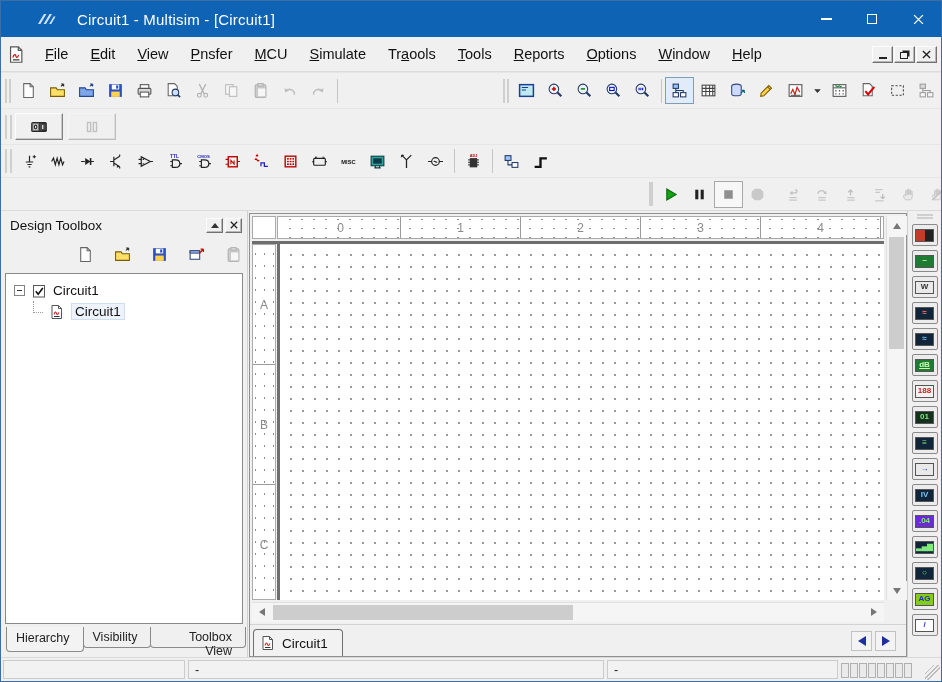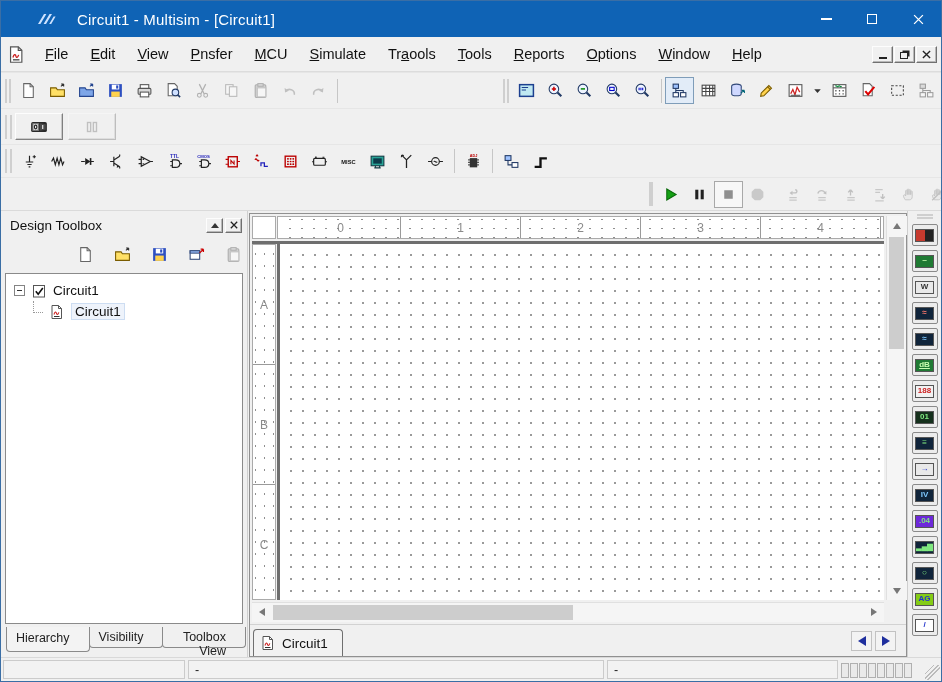--- a/index.html
+++ b/index.html
@@ -60,21 +60,21 @@
   .dtb-tools .tbtn{width:24px;height:24px;}
   .dtb-tree{flex:1;background:#fff;border:1px solid #8a8a8a;margin:2px 2px 0 2px;padding-top:6px;font-size:13.5px;overflow:hidden;}
   .trow{display:flex;align-items:center;height:21px;padding-left:8px;gap:6px;color:#111;}
   .expander{width:11px;height:11px;border:1px solid #848484;background:#fff;position:relative;flex:0 0 auto;}
   .expander::after{content:"";position:absolute;left:2px;top:4px;width:5px;height:1px;background:#333;}
   .tree-ico{width:16px;height:16px;flex:0 0 auto;}
   .tchild{padding-left:27px;}
   .conn{width:10px;height:12px;border-left:1px dotted #999;border-bottom:1px dotted #999;margin-top:-10px;flex:0 0 auto;}
   .sel{background:#eef3fb;border:1px solid #cdddf2;padding:0 3px;}
   .dtb-tabs{height:27px;display:flex;align-items:flex-start;padding-left:3px;margin-top:3px;}
-  .btab{font-size:12.5px;color:#222;background:#f0f0f0;border:1px solid #8a8a8a;border-top:none;border-radius:0 0 4px 4px;padding:3px 19px 4px 9px;margin-right:-1px;height:21px;}
+  .btab{font-size:12.5px;color:#222;background:#f0f0f0;border:1px solid #8a8a8a;border-top:none;border-radius:0 0 4px 4px;padding:3px 13px 4px 9px;margin-right:-1px;height:21px;}
   .btab.active{height:25px;padding-top:4px;background:#f3f3f3;position:relative;z-index:2;}
 
   
   .canvas-wrap{flex:1;position:relative;background:#f0f0f0;border:1px solid #909090;margin:2px 0 0 1px;}
   .corner{position:absolute;left:2px;top:2px;width:24px;height:23px;background:#fff;border:1px solid #aaa;}
   .hruler{position:absolute;left:27px;top:2px;right:22px;height:23px;background:#fff;border:1px solid #aaa;display:flex;padding-left:3px;overflow:hidden;}
   .hseg{width:120px;flex:0 0 120px;display:flex;align-items:center;justify-content:center;border-right:1px solid #9a9a9a;color:#8a8a8a;font-size:12px;
         background-image:radial-gradient(circle,#8f8f8f .8px,transparent 1px);background-size:12px 9px;background-position:3px 7px;}
   .sheet-h{position:absolute;left:2px;top:27px;right:22px;height:3px;background:#6e6e6e;}
   .vruler{position:absolute;left:2px;top:30px;width:24px;bottom:56px;background:#fff;border:1px solid #aaa;display:flex;flex-direction:column;overflow:hidden;}

